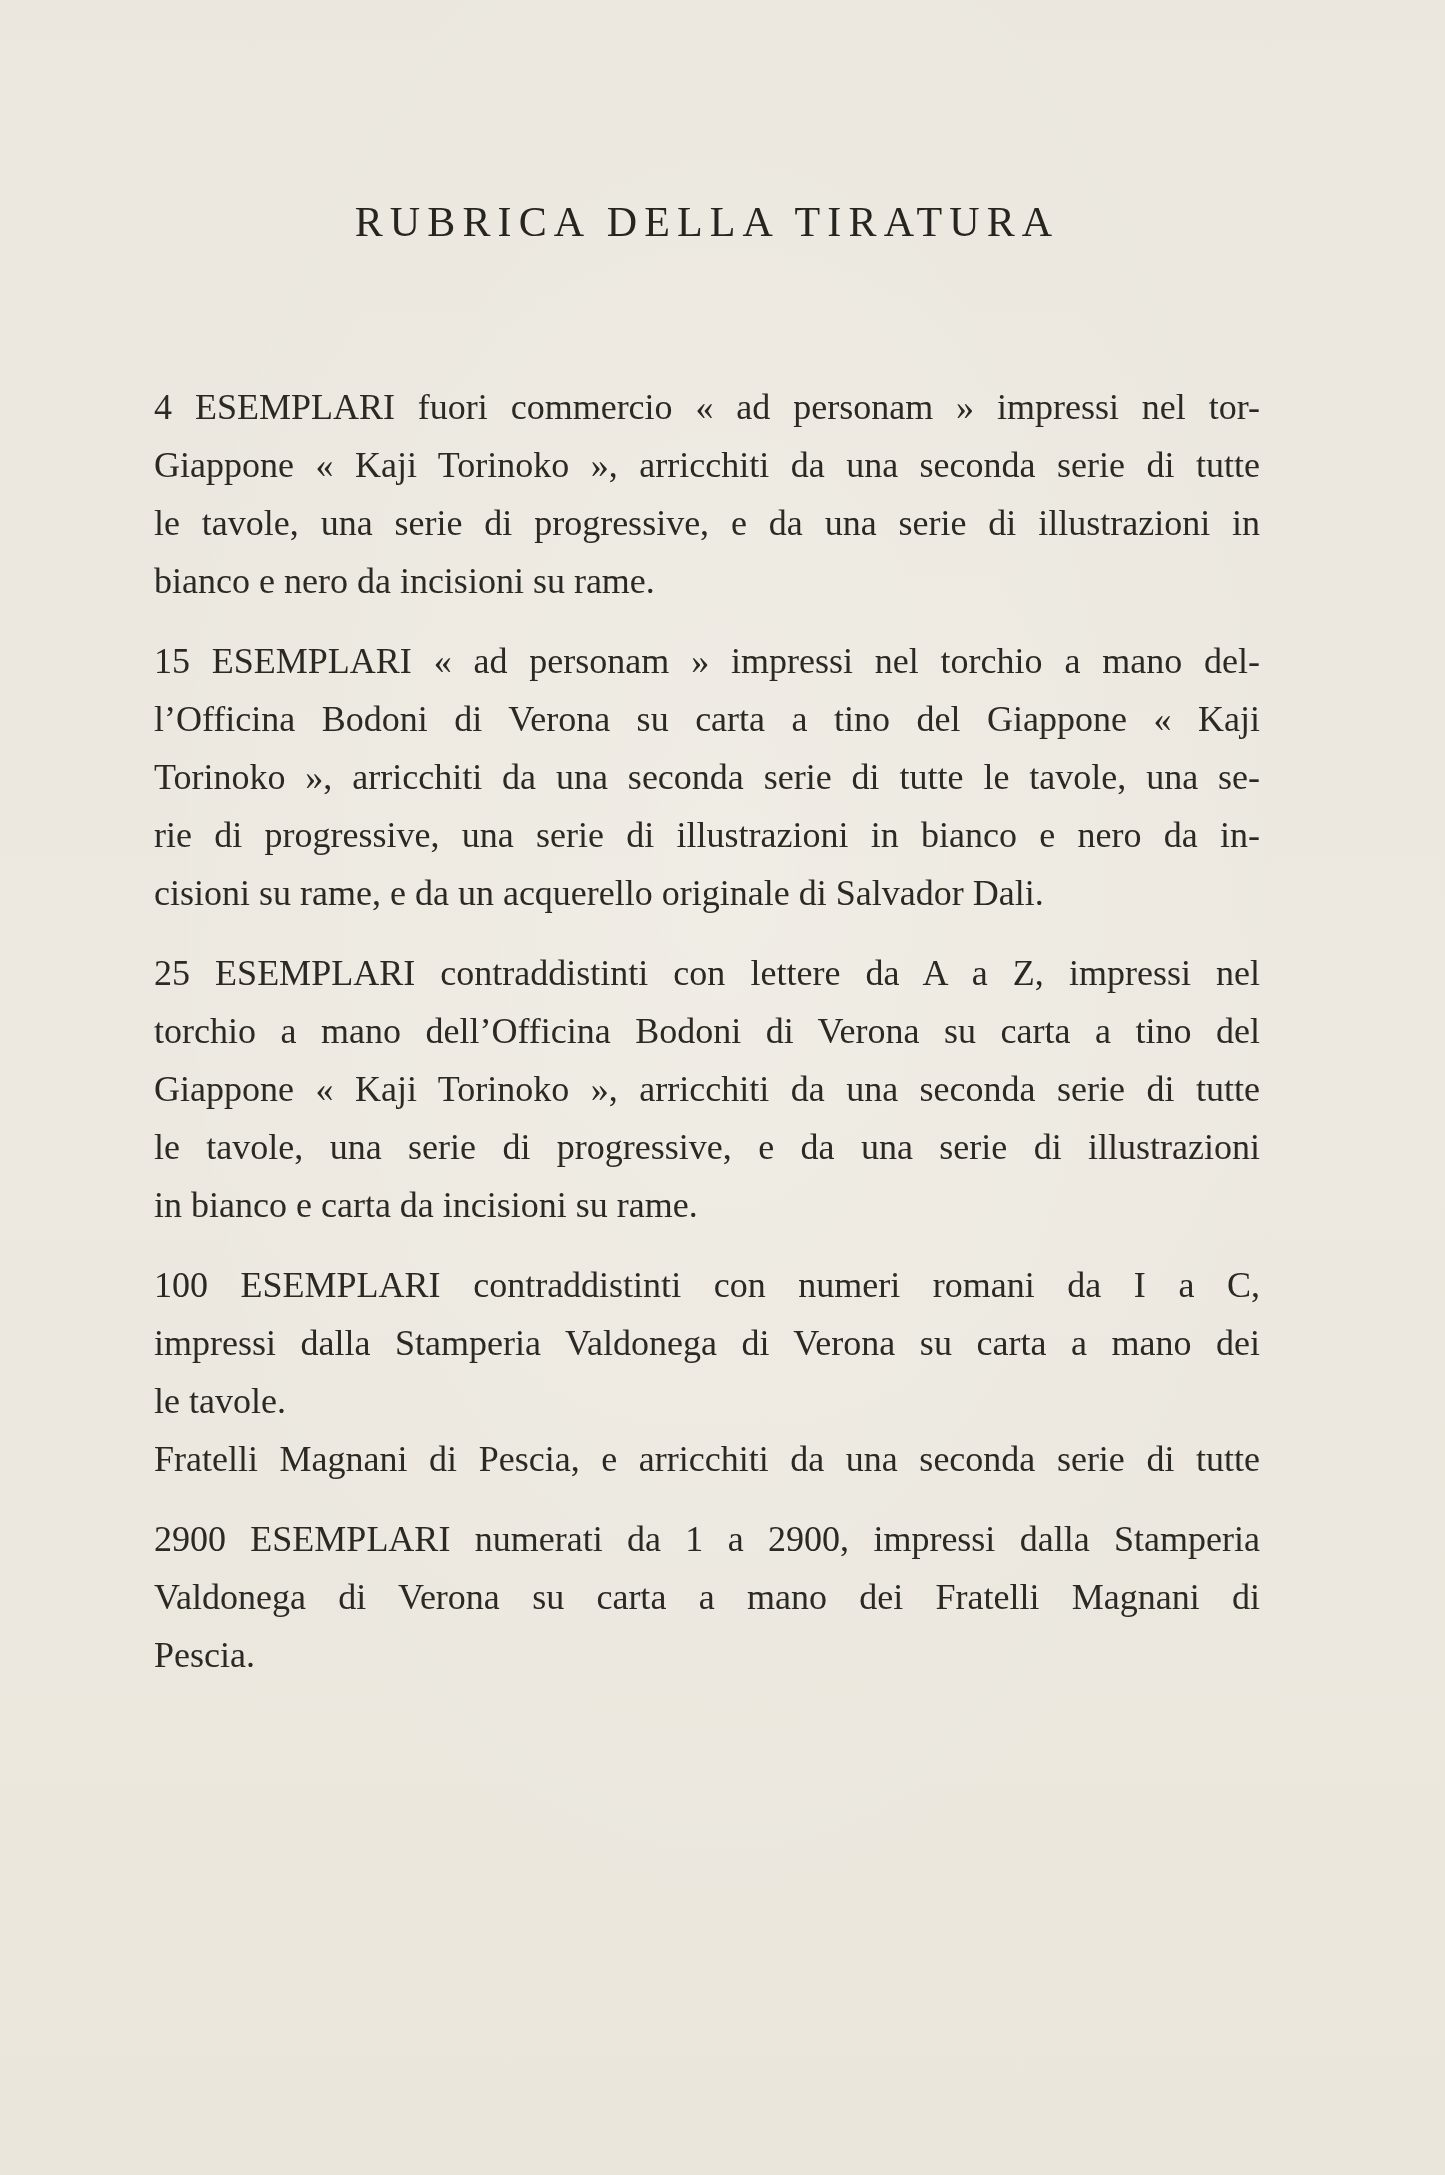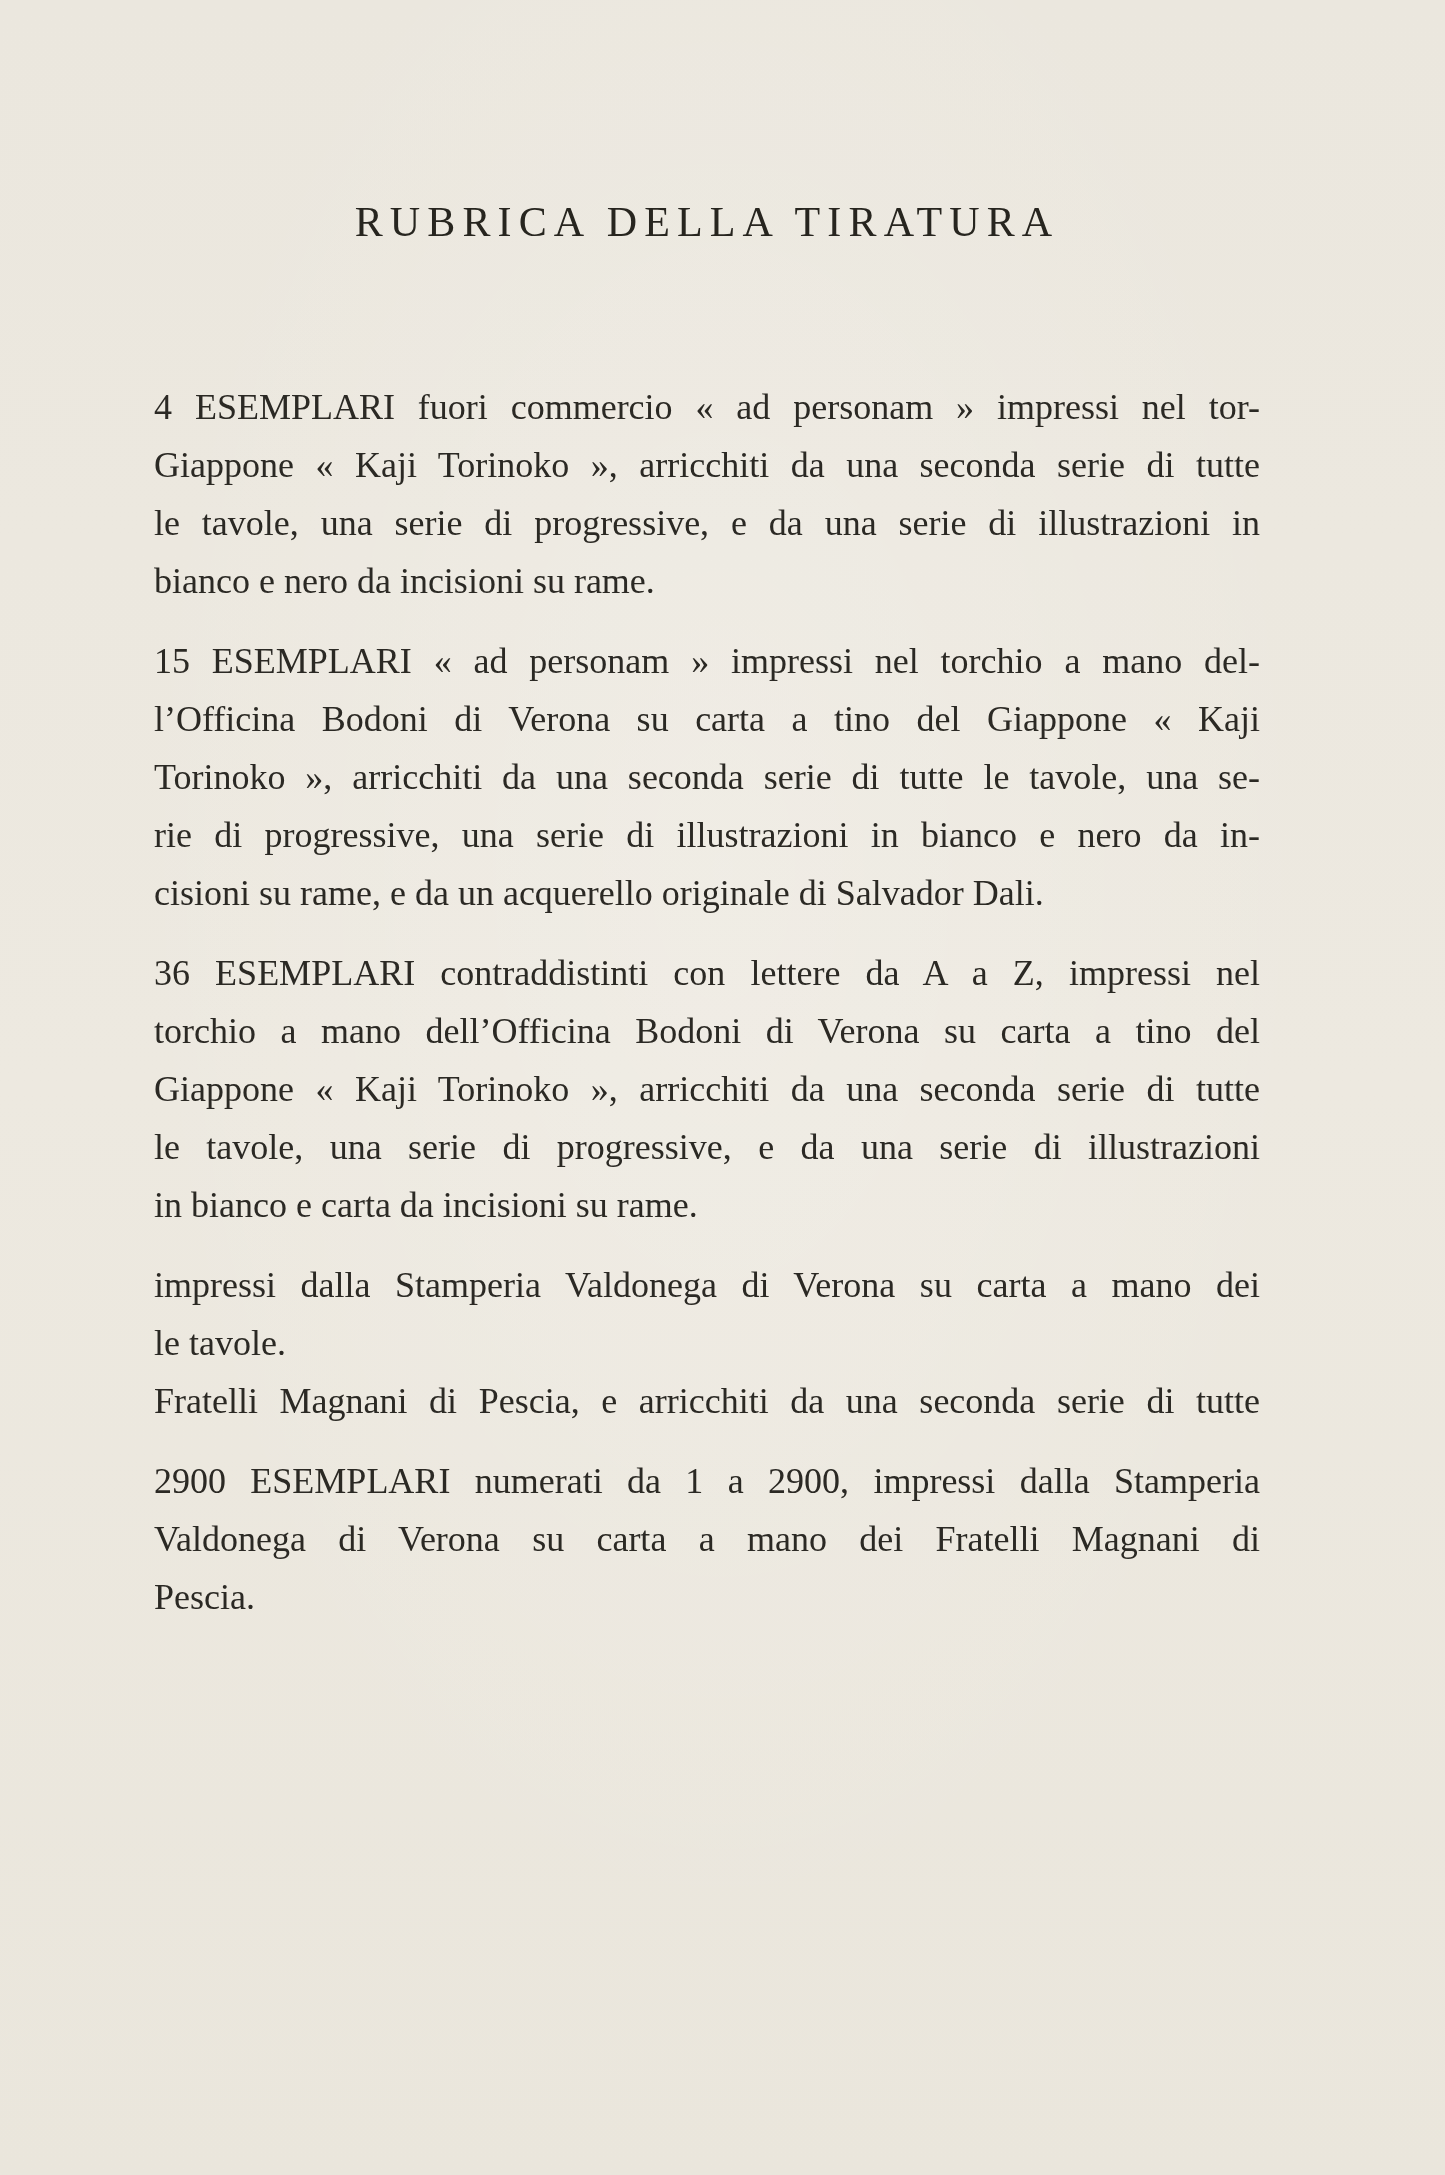--- a/index.html
+++ b/index.html
@@ -76,28 +76,29 @@
 
       <div class="paragraph">
         <div class="line">15 ESEMPLARI « ad personam » impressi nel torchio a mano del-</div>
         <div class="line">l’Officina Bodoni di Verona su carta a tino del Giappone « Kaji</div>
         <div class="line">Torinoko », arricchiti da una seconda serie di tutte le tavole, una se-</div>
         <div class="line">rie di progressive, una serie di illustrazioni in bianco e nero da in-</div>
         <div class="line last">cisioni su rame, e da un acquerello originale di Salvador Dali.</div>
       </div>
 
       <div class="paragraph">
-        <div class="line">36 ESEMPLARI contraddistinti con lettere da A a Z, impressi nel</div>
+        <div class="line">25 ESEMPLARI contraddistinti con lettere da A a Z, impressi nel</div>
         <div class="line">torchio a mano dell’Officina Bodoni di Verona su carta a tino del</div>
         <div class="line">Giappone « Kaji Torinoko », arricchiti da una seconda serie di tutte</div>
         <div class="line">le tavole, una serie di progressive, e da una serie di illustrazioni</div>
         <div class="line last">in bianco e carta da incisioni su rame.</div>
       </div>
 
       <div class="paragraph">
+        <div class="line">100 ESEMPLARI contraddistinti con numeri romani da I a C,</div>
         <div class="line">impressi dalla Stamperia Valdonega di Verona su carta a mano dei</div>
         <div class="line last">le tavole.</div>
         <div class="line">Fratelli Magnani di Pescia, e arricchiti da una seconda serie di tutte</div>
       </div>
 
       <div class="paragraph">
         <div class="line">2900 ESEMPLARI numerati da 1 a 2900, impressi dalla Stamperia</div>
         <div class="line">Valdonega di Verona su carta a mano dei Fratelli Magnani di</div>
         <div class="line last">Pescia.</div>
       </div>

